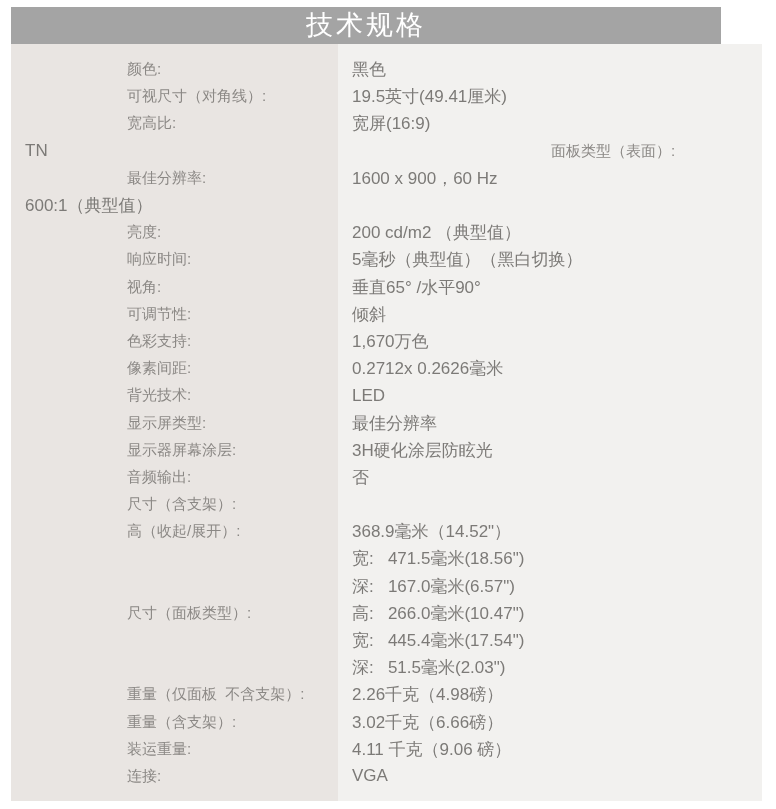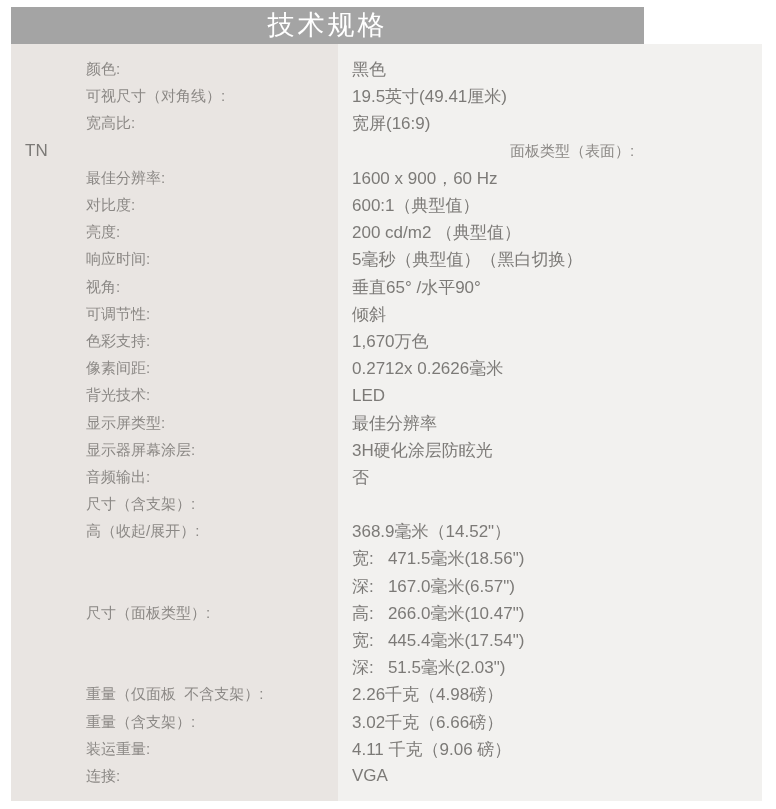--- a/index.html
+++ b/index.html
@@ -6,21 +6,21 @@
   html, body {
     width: 776px; height: 809px;
     background: #ffffff;
     font-family: "Liberation Sans", "DejaVu Sans", sans-serif;
     overflow: hidden;
   }
   .page { position: relative; width: 776px; height: 809px; background: var(--page-bg, #ffffff); }
 
   .header-bar {
     margin: 7px 0 0 11px;
-    width: 633px; height: 37px;
+    width: 710px; height: 37px;
     background: var(--header-bg, #a4a4a4);
     display: flex; align-items: center; justify-content: center;
   }
   .header-title {
     color: var(--header-text, #ffffff);
     font-size: 27px;
     font-weight: 300;
     letter-spacing: 3px;
     line-height: 1;
   }
@@ -39,21 +39,21 @@
   .bg-right {
     position: absolute; top: 0; left: 327px; right: 0;
     height: 100%;
     background: var(--value-col-bg, #f2f1ef);
   }
   .rows { position: relative; }
   .row { display: flex; height: 27.2px; align-items: center; }
   .cell { white-space: pre; overflow: hidden; }
   .cell.label {
     width: 327px; flex: 0 0 327px;
-    padding-left: 75px;
+    padding-left: 116px;
     color: var(--label-text, #8b8885);
     font-size: 15px;
   }
   .cell.value {
     flex: 1;
     padding-left: 14px;
     color: var(--value-text, #7c7a77);
     font-size: 17px;
   }
 </style>
@@ -89,21 +89,20 @@
     <div class="cell value">TN</div>
     <div class="cell label">面板类型（表面）:</div>
   </div>
 
   <div class="row">
     <div class="cell label">最佳分辨率:</div>
     <div class="cell value">1600 x 900，60 Hz</div>
   </div>
 
   <div class="row">
-    <div class="cell label">对比度:</div>
     <div class="cell value">600:1（典型值）</div>
   </div>
 
   <div class="row">
     <div class="cell label">亮度:</div>
     <div class="cell value">200 cd/m2 （典型值）</div>
   </div>
 
   <div class="row">
     <div class="cell label">响应时间:</div>

